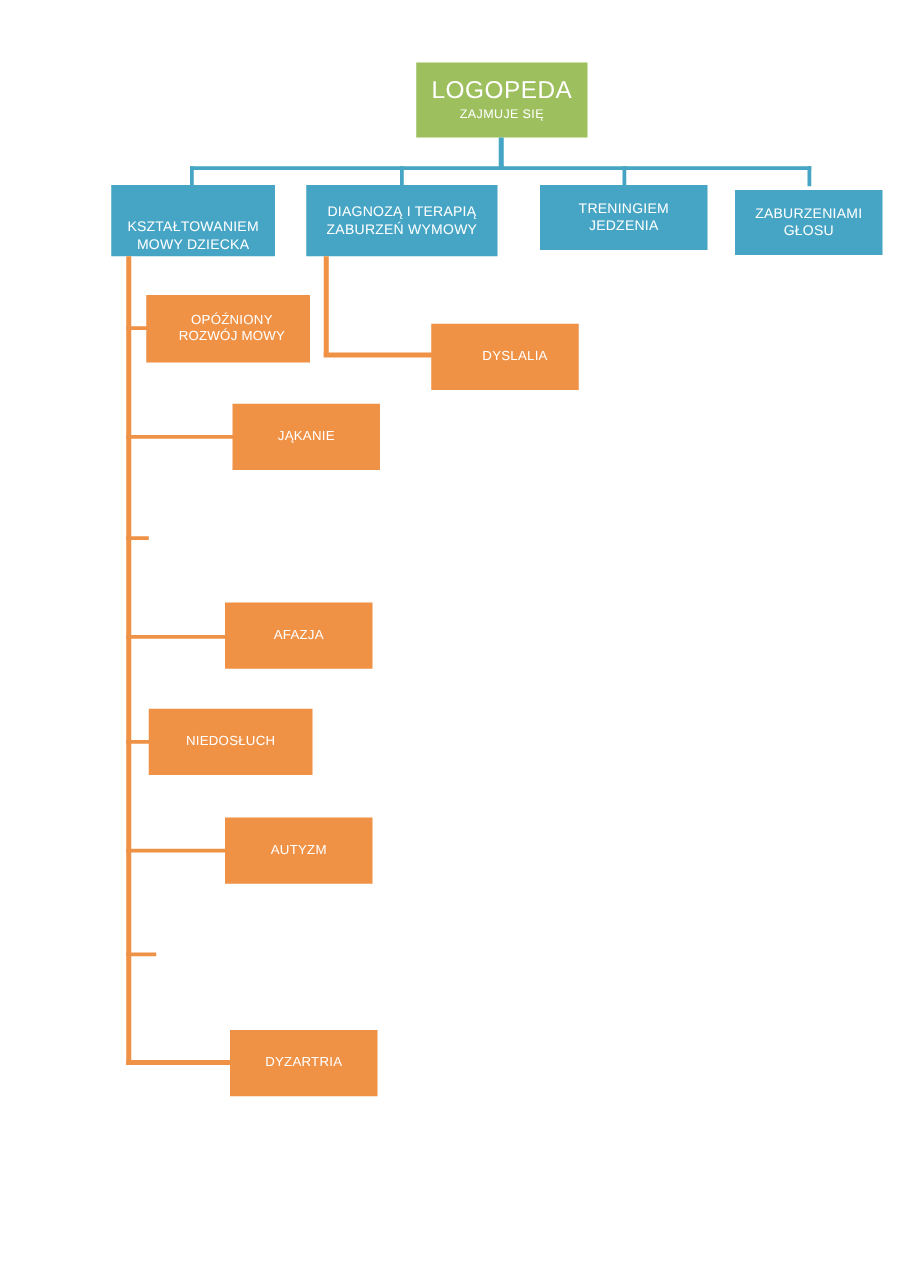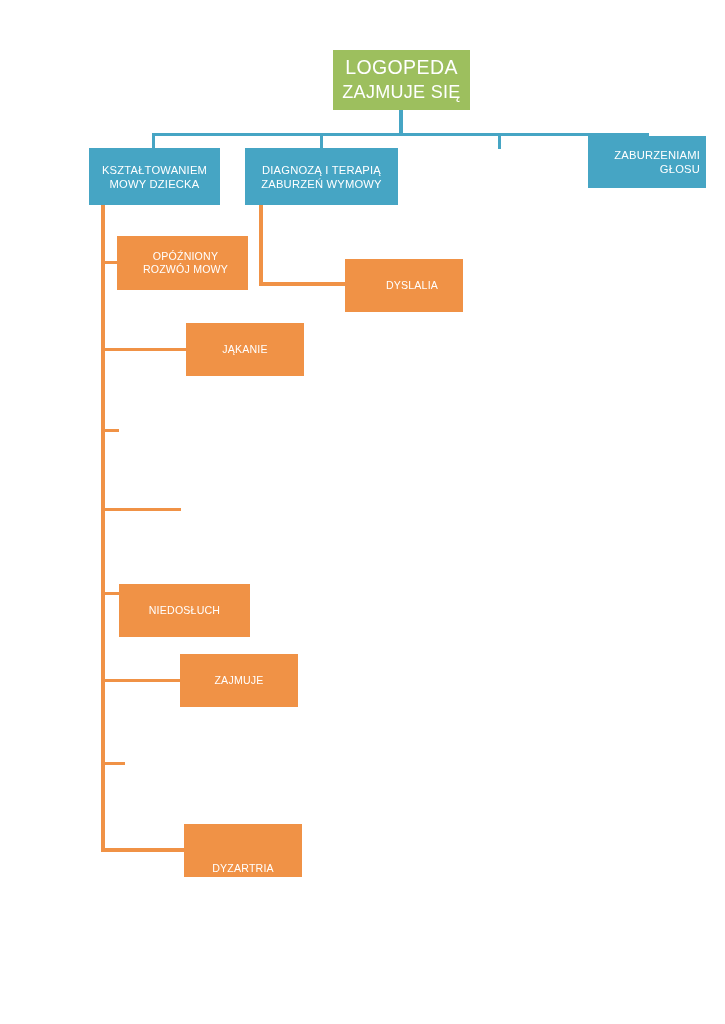--- a/index.html
+++ b/index.html
@@ -36,21 +36,21 @@
   .node-root {
     background: #9dbf5e;
     flex-direction: column;
   }
   .node-root .root-title {
     font-size: 19.5px;
     line-height: 1.2;
     letter-spacing: 0.4px;
   }
   .node-root .root-sub {
-    font-size: 18px;
+    font-size: 10px;
     line-height: 1.25;
     letter-spacing: 0.3px;
     margin-top: 2px;
   }
   .node-blue {
     background: #46a5c4;
     font-size: 11.2px;
   }
   .node-orange {
     background: #f09246;
@@ -72,30 +72,33 @@
     <div class="root-sub">ZAJMUJE SIĘ</div>
   </div>
 
   <div class="conn conn-blue" style="left:399px; top:110px; width:4px; height:26px;"></div>
   <div class="conn conn-blue" style="left:152px; top:133px; width:497px; height:3px;"></div>
   <div class="conn conn-blue" style="left:152px; top:133px; width:3px; height:16px;"></div>
   <div class="conn conn-blue" style="left:320px; top:133px; width:3px; height:16px;"></div>
   <div class="conn conn-blue" style="left:498px; top:133px; width:3px; height:16px;"></div>
   <div class="conn conn-blue" style="left:646px; top:133px; width:3px; height:16px;"></div>
 
-  <div class="node node-blue" style="left:89px; top:148px; width:131px; height:57px;">
+  <div class="node node-blue" style="left:89px; top:148px; width:131px; height:57px;align-items:flex-end;">
     <span>KSZTAŁTOWANIEM MOWY DZIECKA</span>
   </div>
 
   <div class="node node-blue" style="left:245px; top:148px; width:153px; height:57px;justify-content:flex-end;">
     <span>DIAGNOZĄ I TERAPIĄ ZABURZEŃ WYMOWY</span>
   </div>
 
+  <div class="node node-blue" style="left:432px; top:148px; width:134px; height:52px;">
+    <span>TRENINGIEM JEDZENIA</span>
+  </div>
 
-  <div class="node node-blue" style="left:588px; top:136px; width:118px; height:52px;text-align:right;">
+  <div class="node node-blue" style="left:588px; top:152px; width:118px; height:52px;">
     <span>ZABURZENIAMI GŁOSU</span>
   </div>
 
   <div class="conn conn-orange" style="left:101px; top:205px; width:3.5px; height:647px;"></div>
   <div class="conn conn-orange" style="left:101px; top:848px; width:85px; height:3.5px;"></div>
 
   <div class="conn conn-orange" style="left:101px; top:261px; width:18px; height:3px;"></div>
   <div class="conn conn-orange" style="left:101px; top:429px; width:18px; height:3px;"></div>
   <div class="conn conn-orange" style="left:101px; top:592px; width:22px; height:3px;"></div>
   <div class="conn conn-orange" style="left:101px; top:762px; width:24px; height:3px;"></div>
@@ -106,31 +109,34 @@
 
   <div class="node node-orange" style="left:117px; top:236px; width:131px; height:54px;padding-left:12px;">
     <span>OPÓŹNIONY ROZWÓJ MOWY</span>
   </div>
 
   <div class="node node-orange" style="left:186px; top:323px; width:118px; height:53px;">
     <span>JĄKANIE</span>
   </div>
 
 
+  <div class="node node-orange" style="left:180px; top:482px; width:118px; height:53px;">
+    <span>AFAZJA</span>
+  </div>
 
-  <div class="node node-orange" style="left:119px; top:567px; width:131px; height:53px;margin-top:17px;">
+  <div class="node node-orange" style="left:119px; top:567px; width:131px; height:53px;">
     <span>NIEDOSŁUCH</span>
   </div>
 
   <div class="node node-orange" style="left:180px; top:654px; width:118px; height:53px;">
-    <span>ZAJMUJE</span>
+    <span>AUTYZM</span>
   </div>
 
 
-  <div class="node node-orange" style="left:184px; top:824px; width:118px; height:53px;align-items:flex-end;">
+  <div class="node node-orange" style="left:184px; top:824px; width:118px; height:53px;">
     <span>DYZARTRIA</span>
   </div>
 
   <div class="conn conn-orange" style="left:259px; top:205px; width:3.5px; height:80px;"></div>
   <div class="conn conn-orange" style="left:259px; top:282px; width:89px; height:3.5px;"></div>
 
   <div class="node node-orange" style="left:345px; top:259px; width:118px; height:53px;padding-left:22px;">
     <span>DYSLALIA</span>
   </div>
 

